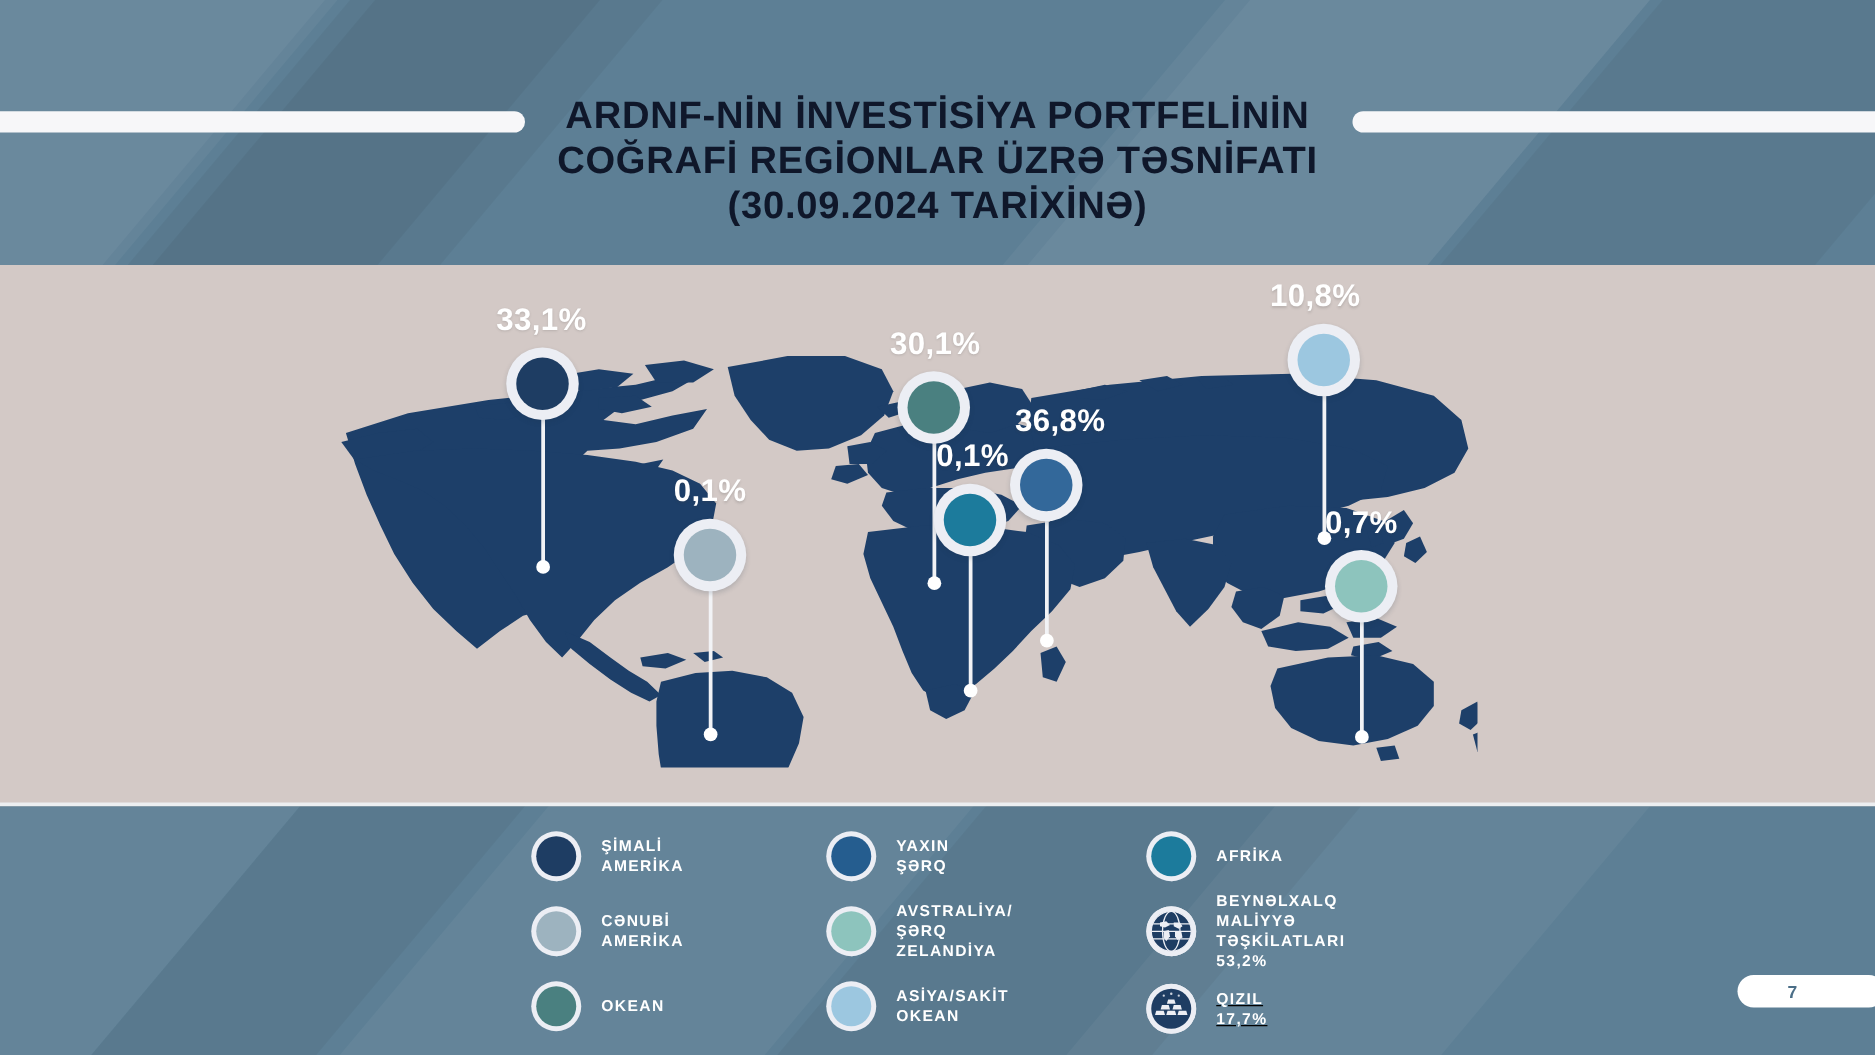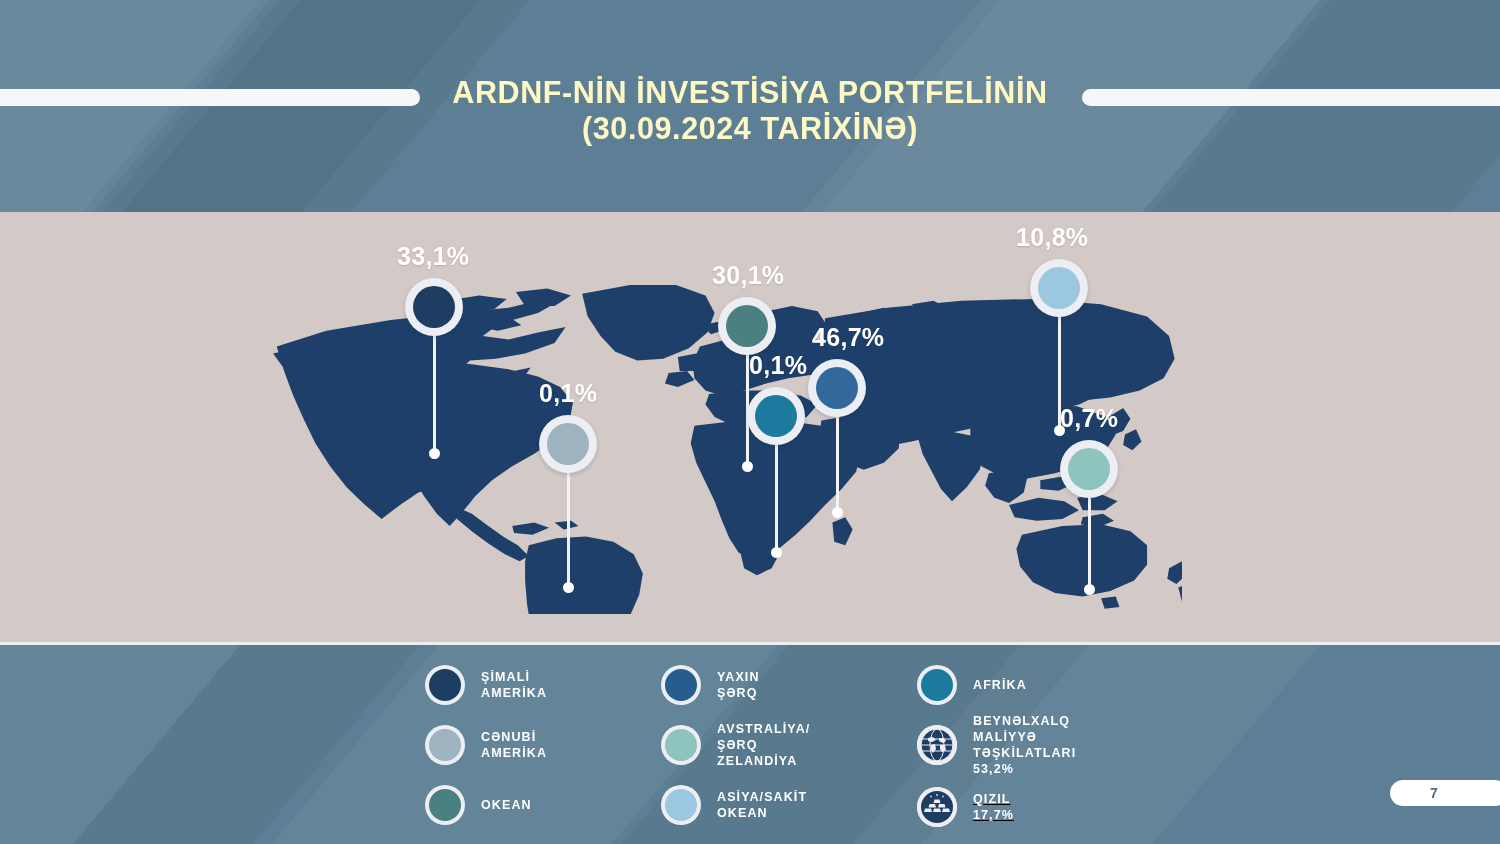--- a/index.html
+++ b/index.html
@@ -15,21 +15,21 @@
   .diag i{position:absolute;display:block;background:rgba(255,255,255,.045);
           transform:skewX(-40deg);transform-origin:top left;}
   .diag i.dark{background:rgba(0,0,0,.045);}
 
   
   .header{position:absolute;left:0;top:0;width:1500px;height:212px;overflow:hidden;}
   .hbar{position:absolute;top:89px;height:17px;background:#f7f7f9;}
   .hbar.left{left:-16px;width:436px;border-radius:9px;}
   .hbar.right{left:1082px;width:436px;border-radius:9px;}
   .title{position:absolute;left:0;top:74px;width:1500px;text-align:center;
-         color:#fef9c3;font-weight:bold;font-size:30.5px;line-height:36px;
+         color:#0f172a;font-weight:bold;font-size:30.5px;line-height:36px;
          letter-spacing:.6px;}
   .title div{white-space:nowrap;}
 
   
   .mappanel{position:absolute;left:0;top:212px;width:1500px;height:433px;
             background:#d3c9c6;overflow:hidden;}
   .mappanel::after{content:"";position:absolute;left:0;bottom:0;width:100%;height:3px;background:#eceef0;}
   .mapwrap{position:absolute;left:0;top:0;width:1500px;height:433px;}
   .mapwrap svg{position:absolute;left:262px;top:50px;width:920px;height:352px;}
 
@@ -80,20 +80,21 @@
   <div class="header">
     <div class="diag">
       <i style="left:-160px;top:0;width:420px;height:212px;"></i>
       <i class="dark" style="left:280px;top:0;width:200px;height:212px;"></i>
       <i style="left:1000px;top:0;width:320px;height:212px;"></i>
     </div>
     <div class="hbar left"></div>
     <div class="hbar right"></div>
     <div class="title">
       <div>ARDNF-NİN İNVESTİSİYA PORTFELİNİN</div>
+      <div>COĞRAFİ REGİONLAR ÜZRƏ TƏSNİFATI</div>
       <div>(30.09.2024 TARİXİNƏ)</div>
     </div>
   </div>
 
   <div class="mappanel">
     <div class="mapwrap">
       <svg viewBox="0 0 1000 400" preserveAspectRatio="none" aria-hidden="true">
         <g fill="#1d3f69">
 
           <path d="M16 96 L70 78 L140 66 L210 58 L268 52 L300 44 L330 40 L300 58 L258 70 L240 84
@@ -220,21 +221,21 @@
     <div class="marker" style="left:747px;top:175px;width:58px;height:58px;">
       <div class="pct" style="left:2px;top:-36px;">0,1%</div>
       <div class="stem" style="height:108px;"></div>
       <div class="tip" style="top:160px;"></div>
       <div class="ring">
         <div class="dot" style="background:#1c7b9c;"></div>
       </div>
     </div>
 
     <div class="marker" style="left:808px;top:147px;width:58px;height:58px;">
-      <div class="pct" style="left:4px;top:-36px;">46,7%</div>
+      <div class="pct" style="left:4px;top:-36px;">36,8%</div>
       <div class="stem" style="height:96px;"></div>
       <div class="tip" style="top:148px;"></div>
       <div class="ring">
         <div class="dot" style="background:#33689a;"></div>
       </div>
     </div>
 
     <div class="marker" style="left:1030px;top:47px;width:58px;height:58px;">
       <div class="pct" style="left:-14px;top:-36px;">10,8%</div>
       <div class="stem" style="height:114px;"></div>

